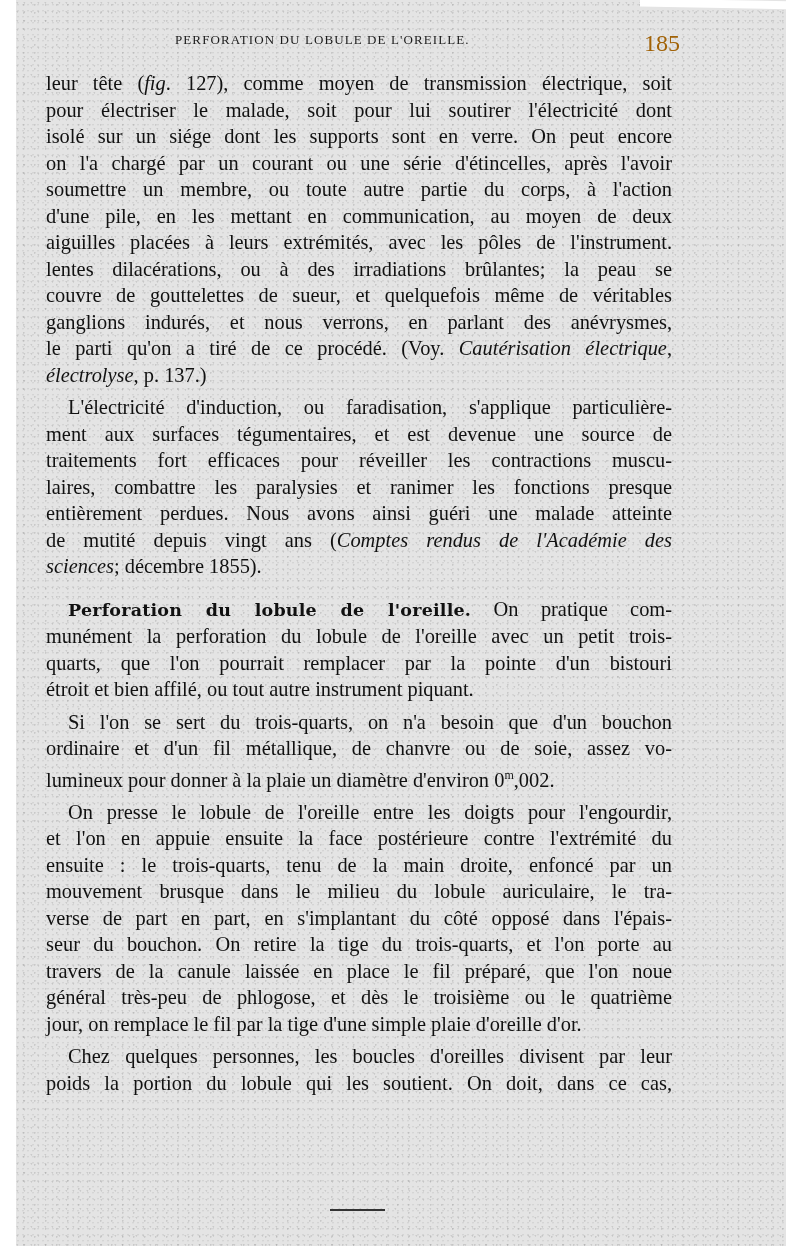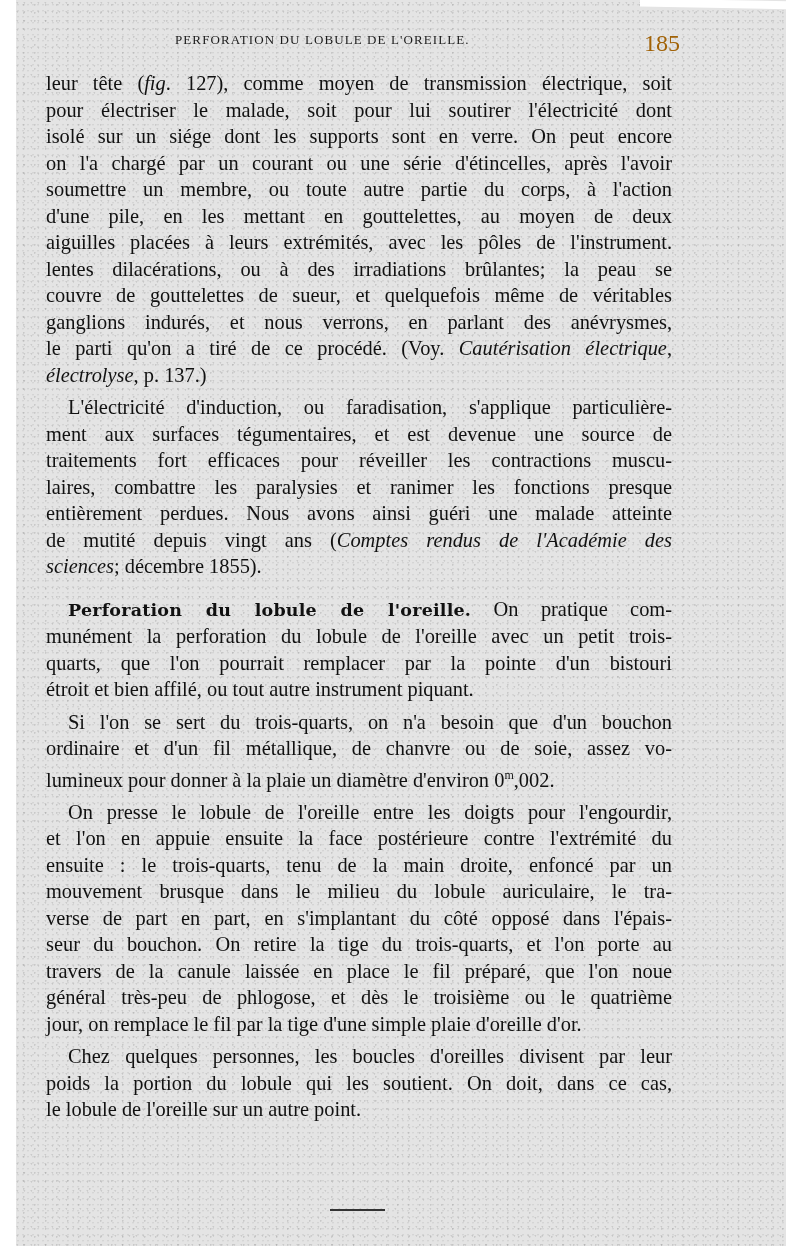--- a/index.html
+++ b/index.html
@@ -67,21 +67,21 @@
   <span class="page-number">185</span>
 </div>
 
 <div class="body-text" id="body-text">
     <div>
       <span class="line"><span>leur tête (</span><span class="italic">fig</span><span>. 127), comme moyen de transmission électrique, soit</span></span>
       <span class="line"><span>pour électriser le malade, soit pour lui soutirer l'électricité dont</span></span>
       <span class="line"><span>isolé sur un siége dont les supports sont en verre. On peut encore</span></span>
       <span class="line"><span>on l'a chargé par un courant ou une série d'étincelles, après l'avoir</span></span>
       <span class="line"><span>soumettre un membre, ou toute autre partie du corps, à l'action</span></span>
-      <span class="line"><span>d'une pile, en les mettant en gouttelettes, au moyen de deux</span></span>
+      <span class="line"><span>d'une pile, en les mettant en communication, au moyen de deux</span></span>
       <span class="line"><span>aiguilles placées à leurs extrémités, avec les pôles de l'instrument.</span></span>
       <span class="line"><span>lentes dilacérations, ou à des irradiations brûlantes; la peau se</span></span>
       <span class="line"><span>couvre de gouttelettes de sueur, et quelquefois même de véritables</span></span>
       <span class="line"><span>ganglions indurés, et nous verrons, en parlant des anévrysmes,</span></span>
       <span class="line"><span>le parti qu'on a tiré de ce procédé. (Voy. </span><span class="italic">Cautérisation électrique</span><span>,</span></span>
       <span class="line last"><span class="italic">électrolyse</span><span>, p. 137.)</span></span>
     </div>
     <div class="para-gap">
       <span class="line indent"><span>L'électricité d'induction, ou faradisation, s'applique particulière-</span></span>
       <span class="line"><span>ment aux surfaces tégumentaires, et est devenue une source de</span></span>
@@ -109,17 +109,16 @@
       <span class="line"><span>mouvement brusque dans le milieu du lobule auriculaire, le tra-</span></span>
       <span class="line"><span>verse de part en part, en s'implantant du côté opposé dans l'épais-</span></span>
       <span class="line"><span>seur du bouchon. On retire la tige du trois-quarts, et l'on porte au</span></span>
       <span class="line"><span>travers de la canule laissée en place le fil préparé, que l'on noue</span></span>
       <span class="line"><span>général très-peu de phlogose, et dès le troisième ou le quatrième</span></span>
       <span class="line last"><span>jour, on remplace le fil par la tige d'une simple plaie d'oreille d'or.</span></span>
     </div>
     <div class="para-gap">
       <span class="line indent"><span>Chez quelques personnes, les boucles d'oreilles divisent par leur</span></span>
       <span class="line"><span>poids la portion du lobule qui les soutient. On doit, dans ce cas,</span></span>
-      <span class="line last"><span>le lobule de l'oreille sur un autre point.</span></span>
     </div>
   </div>
 
 <div class="separator"></div>
 
 </body></html>

